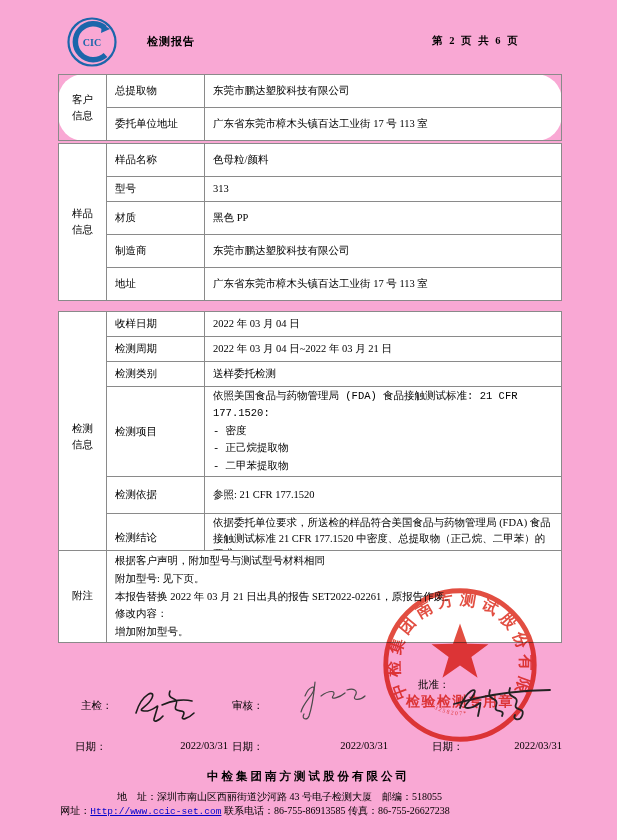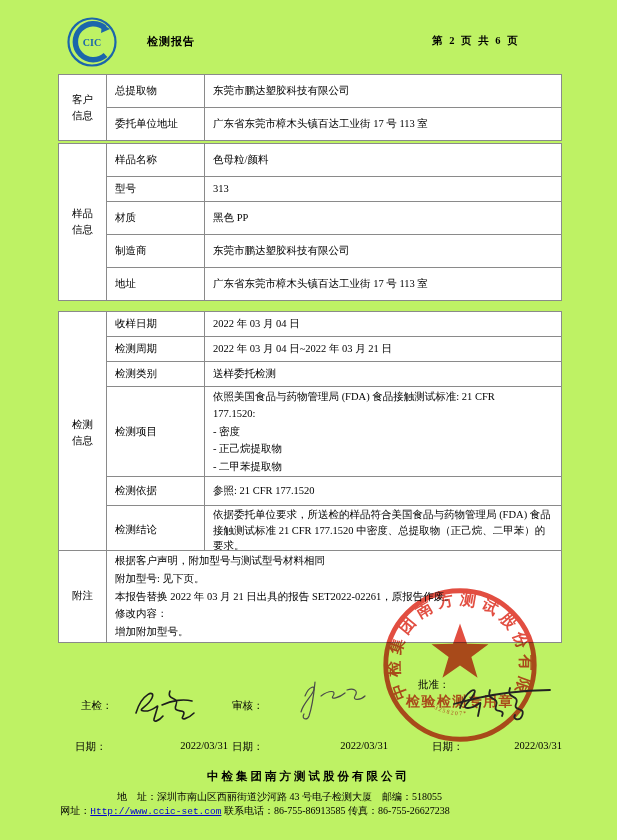--- a/index.html
+++ b/index.html
@@ -1,30 +1,30 @@
 <!DOCTYPE html>
 <html><head>
 <meta charset="utf-8">
 <style>
   html,body{margin:0;padding:0;background:#fff;}
-  .page{position:relative;width:617px;height:840px;background:#bef264;overflow:hidden;
+  .page{position:relative;width:617px;height:840px;background:#f9a8d4;overflow:hidden;
         font-family:"Liberation Serif","DejaVu Serif",serif;color:#000;}
   
   .logo{position:absolute;left:62px;top:16px;width:60px;height:52px;}
   .hdr-title{position:absolute;left:121px;top:34px;font-size:11px;font-weight:bold;letter-spacing:1px;margin-left:26px;}
   .hdr-no{position:absolute;left:224px;top:34px;font-size:10.5px;font-weight:bold;white-space:nowrap;}
   .hdr-page{position:absolute;left:432px;top:34px;font-size:10.5px;font-weight:bold;letter-spacing:2px;white-space:nowrap;}
   
   table.sec{position:absolute;left:58px;width:503px;border-collapse:collapse;table-layout:fixed;
             font-size:10.5px;background:#fff;}
   table.sec td{border:1px solid #8a8a8a;padding:1px 8px;vertical-align:middle;line-height:16px;}
   td.seclabel{text-align:center;padding:1px 2px;line-height:17px;}
   td.seclabel span{display:block;}
   td.val{padding-left:11px;}
-  .mline div{line-height:17.4px;}
+  .mline div{line-height:17.4px;font-family:Liberation Mono, monospace;}
   .note div{line-height:17.8px;}
   
   .siglabel{position:absolute;font-size:10.5px;white-space:nowrap;}
   .dateval{position:absolute;font-size:10.5px;width:100px;text-align:right;white-space:nowrap;}
   .sig{position:absolute;}
   .sig path{fill:none;stroke:#1c1c1c;stroke-width:1.6;stroke-linecap:round;}
   .sig.light path{stroke:#4a4a4a;stroke-width:1.2;}
   .sig.bold path{stroke:#222;stroke-width:1.8;}
   
   .stamp{position:absolute;left:379px;top:584px;width:162px;height:162px;opacity:.9;
@@ -44,21 +44,21 @@
 
   <svg class="logo" viewBox="0 0 60 52">
     <circle cx="30" cy="26" r="23.5" fill="none" stroke="#1b66ab" stroke-width="2.2"></circle>
     <path d="M 43,12 A 18,18 0 1 0 43.5,39" fill="none" stroke="#1b66ab" stroke-width="5.5"></path>
     <path d="M 40,8 L 48,13 L 39,17 Z" fill="#1b66ab"></path>
     <text x="30" y="30" text-anchor="middle" font-size="10" font-weight="bold" fill="#1b66ab" font-family="'Liberation Serif',serif">CIC</text>
   </svg>
   <div class="hdr-title">检测报告</div>
   <div class="hdr-page">第 2 页 共 6 页</div>
 
-  <table class="sec" style="top:74px;">
+  <table class="sec" style="top:74px;border-radius:26px;">
     <colgroup>
         <col style="width:48px">
         <col style="width:98px">
         <col style="width:357px">
       </colgroup>
     <tbody>
         <tr style="height:33px">
       <td class="seclabel" rowspan="2">
         <span>客户</span>
         <span>信息</span>
@@ -133,21 +133,21 @@
     <tr style="height:88px">
       <td class="lab">检测项目</td>
       <td class="val mline">
         <div>依照美国食品与药物管理局 (FDA) 食品接触测试标准: 21 CFR</div>
         <div>177.1520:</div>
         <div>- 密度</div>
         <div>- 正己烷提取物</div>
         <div>- 二甲苯提取物</div>
       </td>
     </tr>
-    <tr style="height:29px">
+    <tr style="height:37px">
       <td class="lab">检测依据</td>
       <td class="val">参照: 21 CFR 177.1520</td>
     </tr>
     <tr style="height:49px">
       <td class="lab">检测结论</td>
       <td class="val" style="line-height:15.5px;">依据委托单位要求，所送检的样品符合美国食品与药物管理局 (FDA) 食品接触测试标准 21 CFR 177.1520 中密度、总提取物（正己烷、二甲苯）的要求。</td>
     </tr>
   </tbody>
     </table>
 

